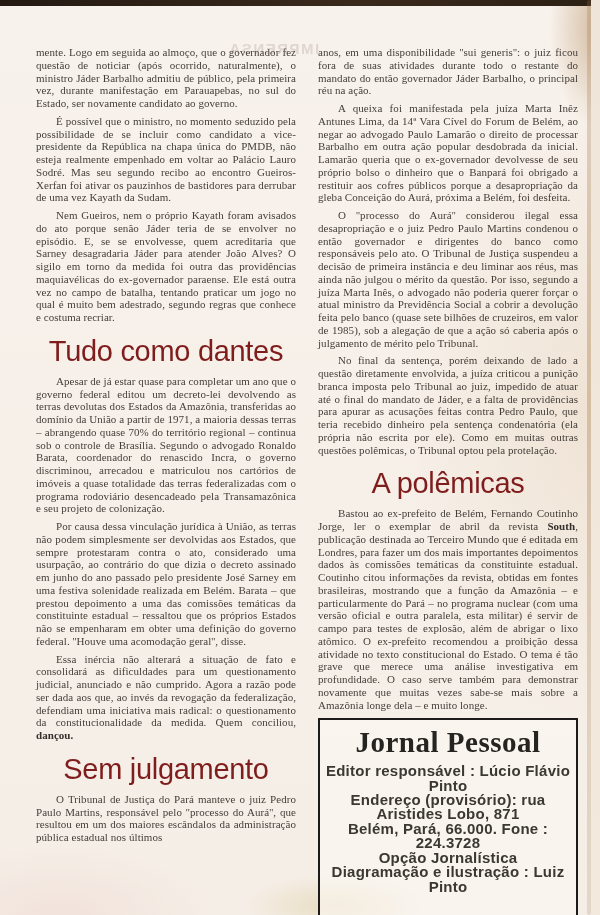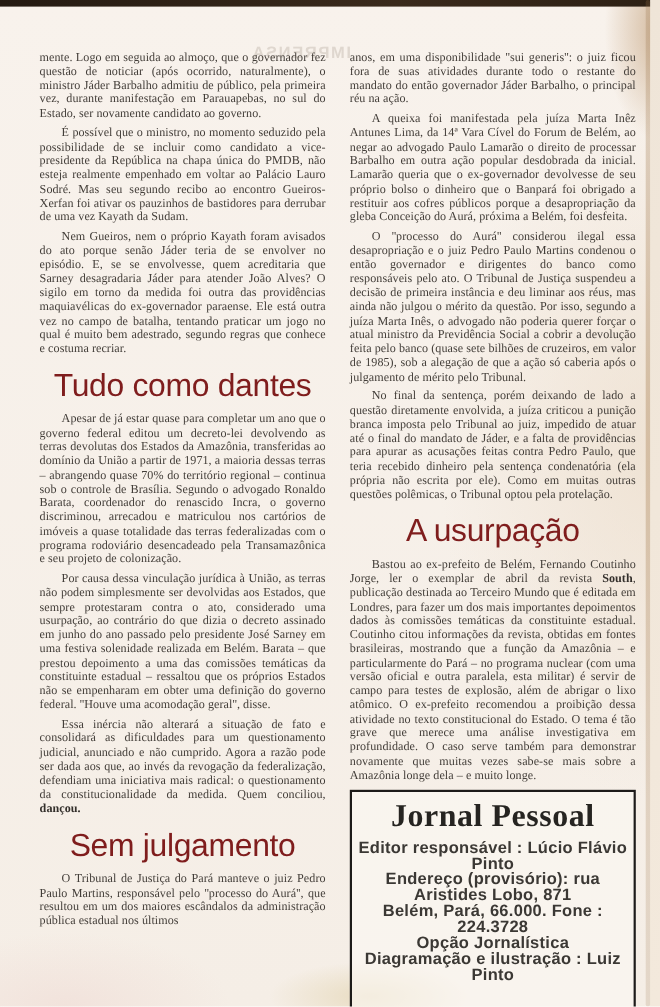--- a/index.html
+++ b/index.html
@@ -104,21 +104,21 @@
   <h1 class="headline">Sem julgamento</h1>
   <p>O Tribunal de Justiça do Pará manteve o juiz Pedro Paulo Martins, responsável pelo ''processo do Aurá'', que resultou em um dos maiores escândalos da administração pública estadual nos últimos</p>
 </div>
 
 <div class="col col-right">
   <p class="noindent">anos, em uma disponibilidade ''sui generis'': o juiz ficou fora de suas atividades durante todo o restante do mandato do então governador Jáder Barbalho, o principal réu na ação.</p>
   <p>A queixa foi manifestada pela juíza Marta Inêz Antunes Lima, da 14ª Vara Cível do Forum de Belém, ao negar ao advogado Paulo Lamarão o direito de processar Barbalho em outra ação popular desdobrada da inicial. Lamarão queria que o ex-governador devolvesse de seu próprio bolso o dinheiro que o Banpará foi obrigado a restituir aos cofres públicos porque a desapropriação da gleba Conceição do Aurá, próxima a Belém, foi desfeita.</p>
   <p>O ''processo do Aurá'' considerou ilegal essa desapropriação e o juiz Pedro Paulo Martins condenou o então governador e dirigentes do banco como responsáveis pelo ato. O Tribunal de Justiça suspendeu a decisão de primeira instância e deu liminar aos réus, mas ainda não julgou o mérito da questão. Por isso, segundo a juíza Marta Inês, o advogado não poderia querer forçar o atual ministro da Previdência Social a cobrir a devolução feita pelo banco (quase sete bilhões de cruzeiros, em valor de 1985), sob a alegação de que a ação só caberia após o julgamento de mérito pelo Tribunal.</p>
   <p>No final da sentença, porém deixando de lado a questão diretamente envolvida, a juíza criticou a punição branca imposta pelo Tribunal ao juiz, impedido de atuar até o final do mandato de Jáder, e a falta de providências para apurar as acusações feitas contra Pedro Paulo, que teria recebido dinheiro pela sentença condenatória (ela própria não escrita por ele). Como em muitas outras questões polêmicas, o Tribunal optou pela protelação.</p>
 
-  <h1 class="headline">A usurpação</h1>
+  <h1 class="headline">A polêmicas</h1>
   <p><span>Bastou ao ex-prefeito de Belém, Fernando Coutinho Jorge, ler o exemplar de abril da revista </span><b>South</b><span>, publicação destinada ao Terceiro Mundo que é editada em Londres, para fazer um dos mais importantes depoimentos dados às comissões temáticas da constituinte estadual. Coutinho citou informações da revista, obtidas em fontes brasileiras, mostrando que a função da Amazônia – e particularmente do Pará – no programa nuclear (com uma versão oficial e outra paralela, esta militar) é servir de campo para testes de explosão, além de abrigar o lixo atômico. O ex-prefeito recomendou a proibição dessa atividade no texto constitucional do Estado. O tema é tão grave que merece uma análise investigativa em profundidade. O caso serve também para demonstrar novamente que muitas vezes sabe-se mais sobre a Amazônia longe dela – e muito longe.</span></p>
 
   <div class="masthead">
     <div class="masthead-title">Jornal Pessoal</div>
     <div class="masthead-line">Editor responsável : Lúcio Flávio Pinto</div>
     <div class="masthead-line">Endereço (provisório):  rua Aristides Lobo, 871</div>
     <div class="masthead-line">Belém, Pará, 66.000.  Fone :  224.3728</div>
     <div class="masthead-line">Opção Jornalística</div>
     <div class="masthead-line">Diagramação e ilustração :  Luiz Pinto</div>
   </div>

